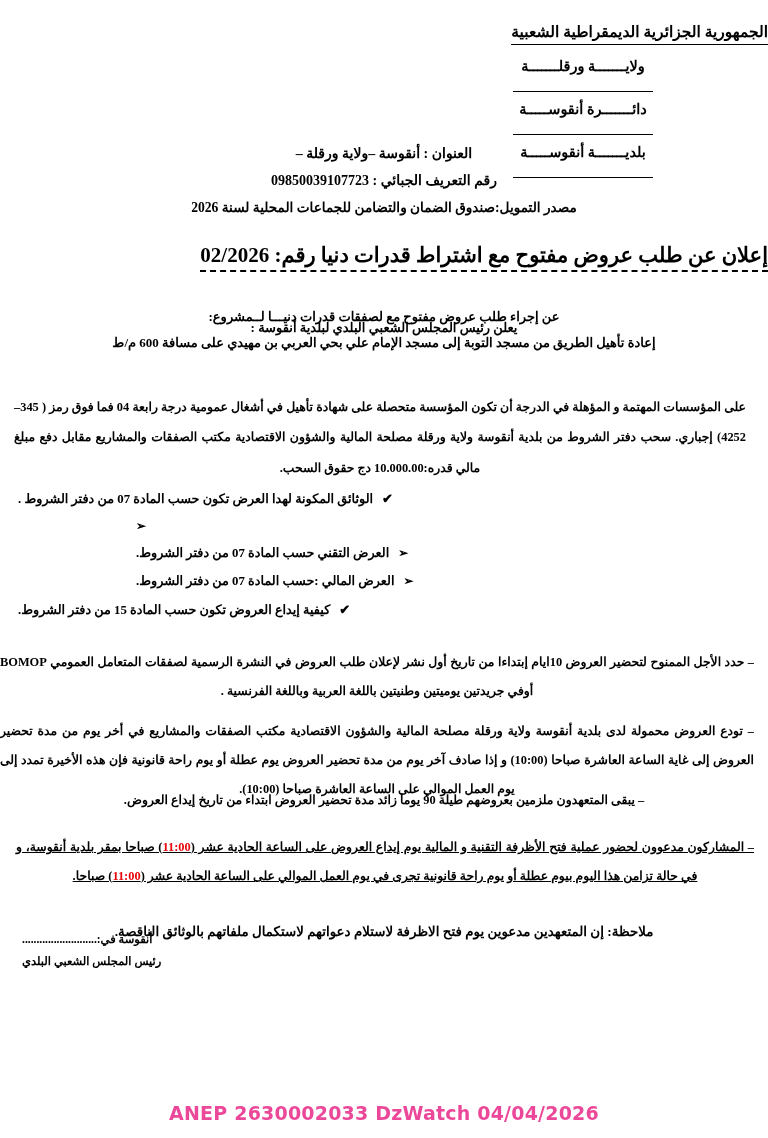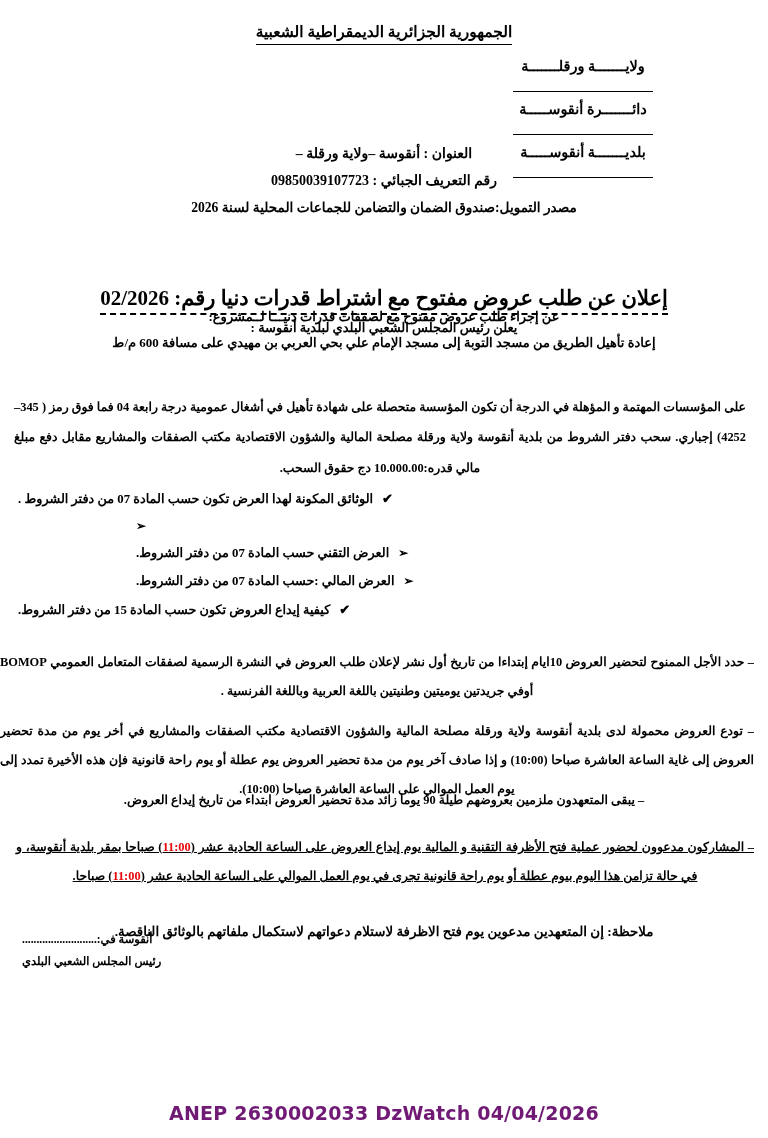--- a/index.html
+++ b/index.html
@@ -19,21 +19,20 @@
 
   .page {
     position: relative;
     width: 768px;
     height: 1138px;
     box-sizing: border-box;
   }
 
   
   .nat-header {
-    text-align: center;
     padding-top: 22px;
     direction: rtl;
   }
   .nat-header .txt {
     display: inline-block;
     font-size: 15.5px;
     font-weight: bold;
     border-bottom: 1.6px solid #000;
     padding-bottom: 3px;
     line-height: 1.25;
@@ -76,23 +75,22 @@
     line-height: 1.3;
   }
   .meta-line.wide { font-size: 13.6px; }
 
   
   .main-title-wrap {
     position: absolute;
     top: 243px;
     left: 0;
     right: 0;
-    text-align: center;
-    direction: rtl;
-    margin-top: 43px;
+    text-align: right;
+    direction: rtl;
   }
   .main-title {
     display: inline-block;
     font-size: 21px;
     font-weight: bold;
     border-bottom: 2.6px dashed #000;
     padding-bottom: 2px;
     line-height: 1.2;
     white-space: nowrap;
   }
@@ -215,21 +213,21 @@
   .footer {
     position: absolute;
     bottom: 14px;
     left: 0;
     right: 0;
     text-align: center;
     direction: ltr;
     font-family: "DejaVu Sans", "Liberation Sans", sans-serif;
     font-size: 19px;
     font-weight: bold;
-    color: #701a75;
+    color: #ec4899;
     letter-spacing: 0.2px;
   }
 </style>
 </head>
 <body>
 
 <div class="page">
 
   <div class="nat-header">
     <span class="txt">الجمهورية الجزائرية الديمقراطية الشعبية</span>

